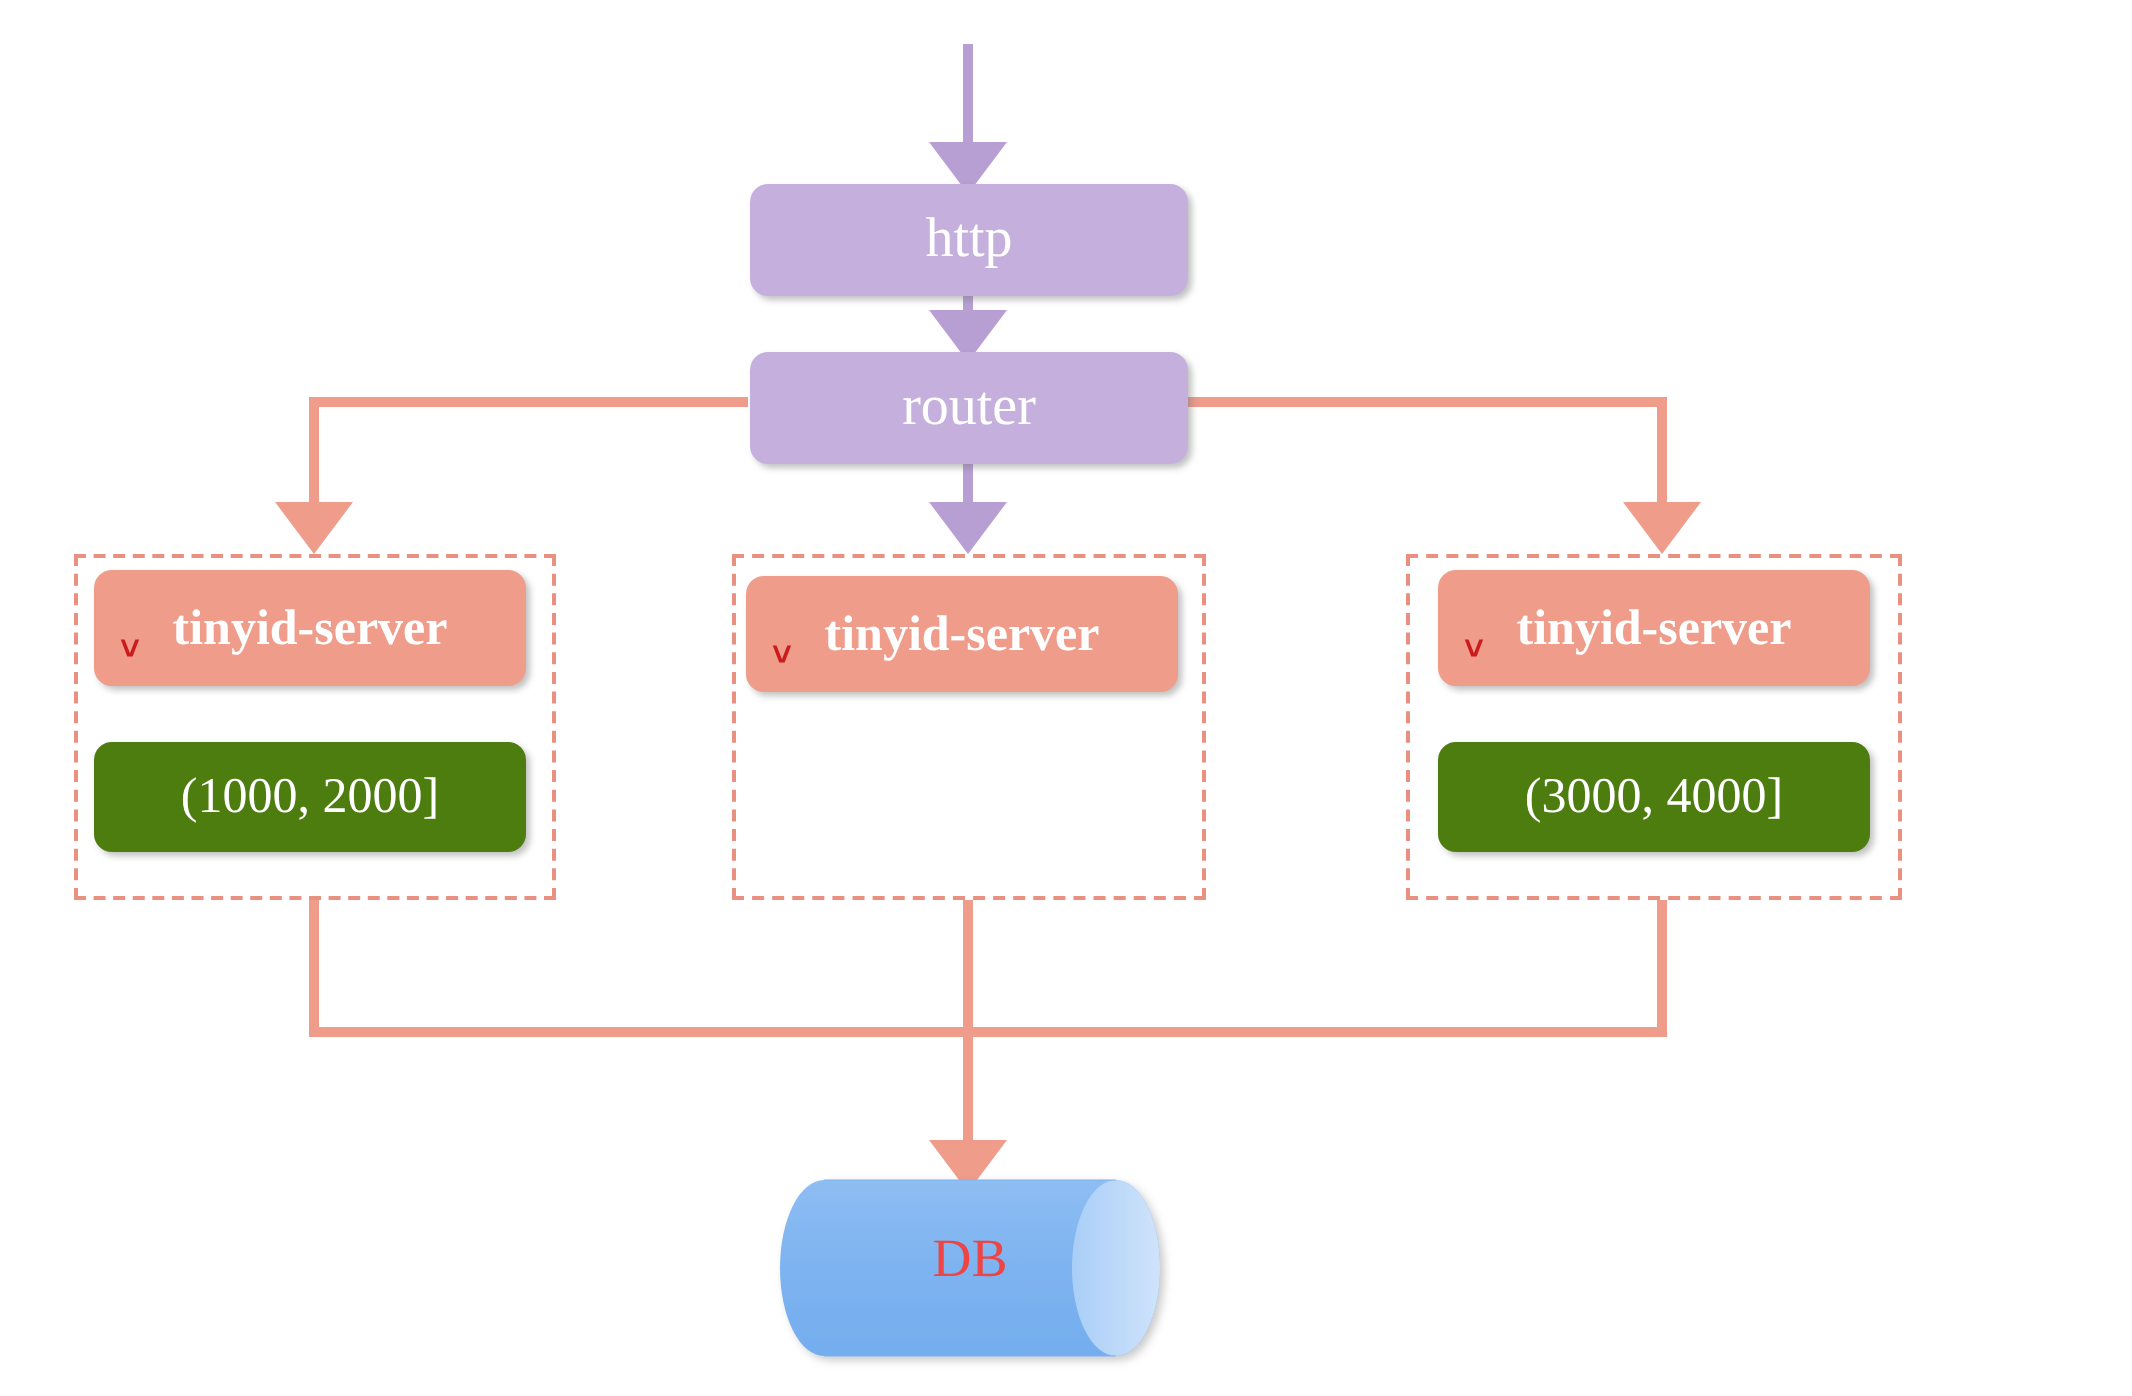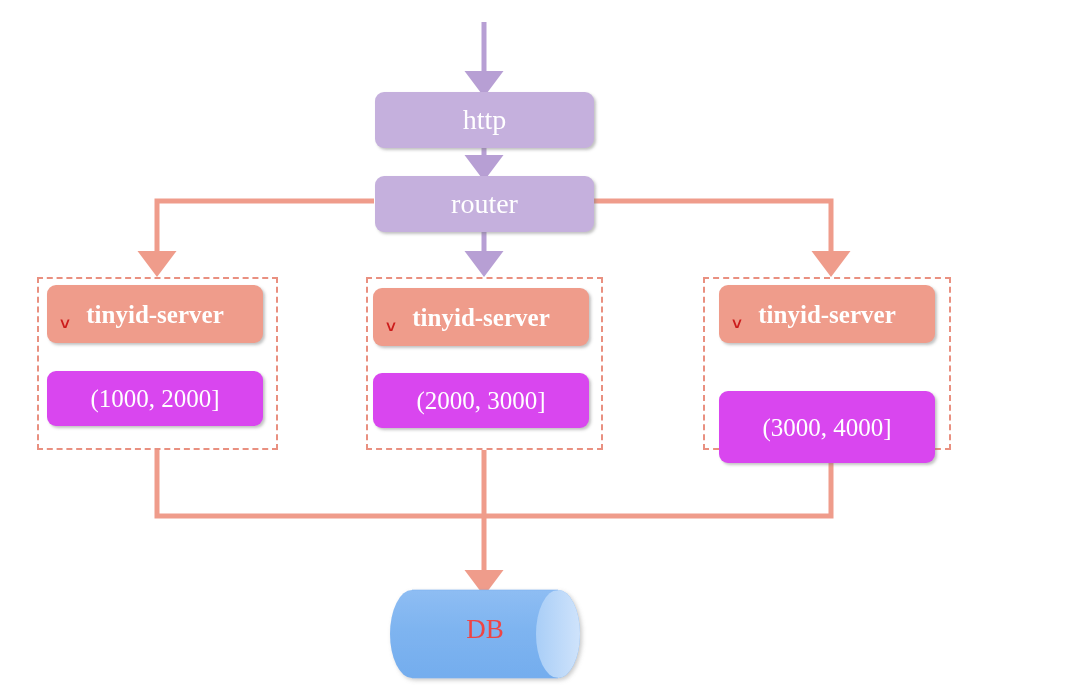--- a/index.html
+++ b/index.html
@@ -44,21 +44,21 @@
   .node-purple {
     background: #c5b0dd;
     box-shadow: 2px 2px 3px rgba(120,120,120,0.45);
   }
   .node-salmon {
     background: #ef9c8b;
     box-shadow: 2px 2px 3px rgba(120,120,120,0.45);
     font-weight: bold;
   }
   .node-blue {
-    background: #d946ef;
+    background: #4d7c0f;
     box-shadow: 2px 2px 3px rgba(120,120,120,0.45);
   }
   .group-box {
     position: absolute;
     box-sizing: border-box;
     border: 2px dashed #e99080;
     background: transparent;
   }
   .db-label {
     position: absolute;
@@ -158,29 +158,26 @@
   </div>
   <span class="caret-mark" style="left:60px; top:316px;">˅</span>
   <div class="node node-blue" style="left:47px; top:371px; width:216px; height:55px; font-size:25px;">
     <span>(1000, 2000]</span>
   </div>
 
   <div class="node node-salmon" style="left:373px; top:288px; width:216px; height:58px; font-size:25px;">
     <span>tinyid-server</span>
   </div>
   <span class="caret-mark" style="left:386px; top:319px;">˅</span>
-  <div class="node node-blue" style="left:373px; top:373px; width:216px; height:55px; font-size:25px;">
-    <span>(2000, 3000]</span>
-  </div>
 
   <div class="node node-salmon" style="left:719px; top:285px; width:216px; height:58px; font-size:25px;">
     <span>tinyid-server</span>
   </div>
   <span class="caret-mark" style="left:732px; top:316px;">˅</span>
-  <div class="node node-blue" style="left:719px; top:371px; width:216px; height:72px; font-size:25px;margin-top:20px;">
+  <div class="node node-blue" style="left:719px; top:371px; width:216px; height:55px; font-size:25px;">
     <span>(3000, 4000]</span>
   </div>
 
   <div class="db-label" style="left:412px; top:614px; width:146px; text-align:center; font-size:27px;">
     <span>DB</span>
   </div>
 
 </div>
 
 </body></html>

